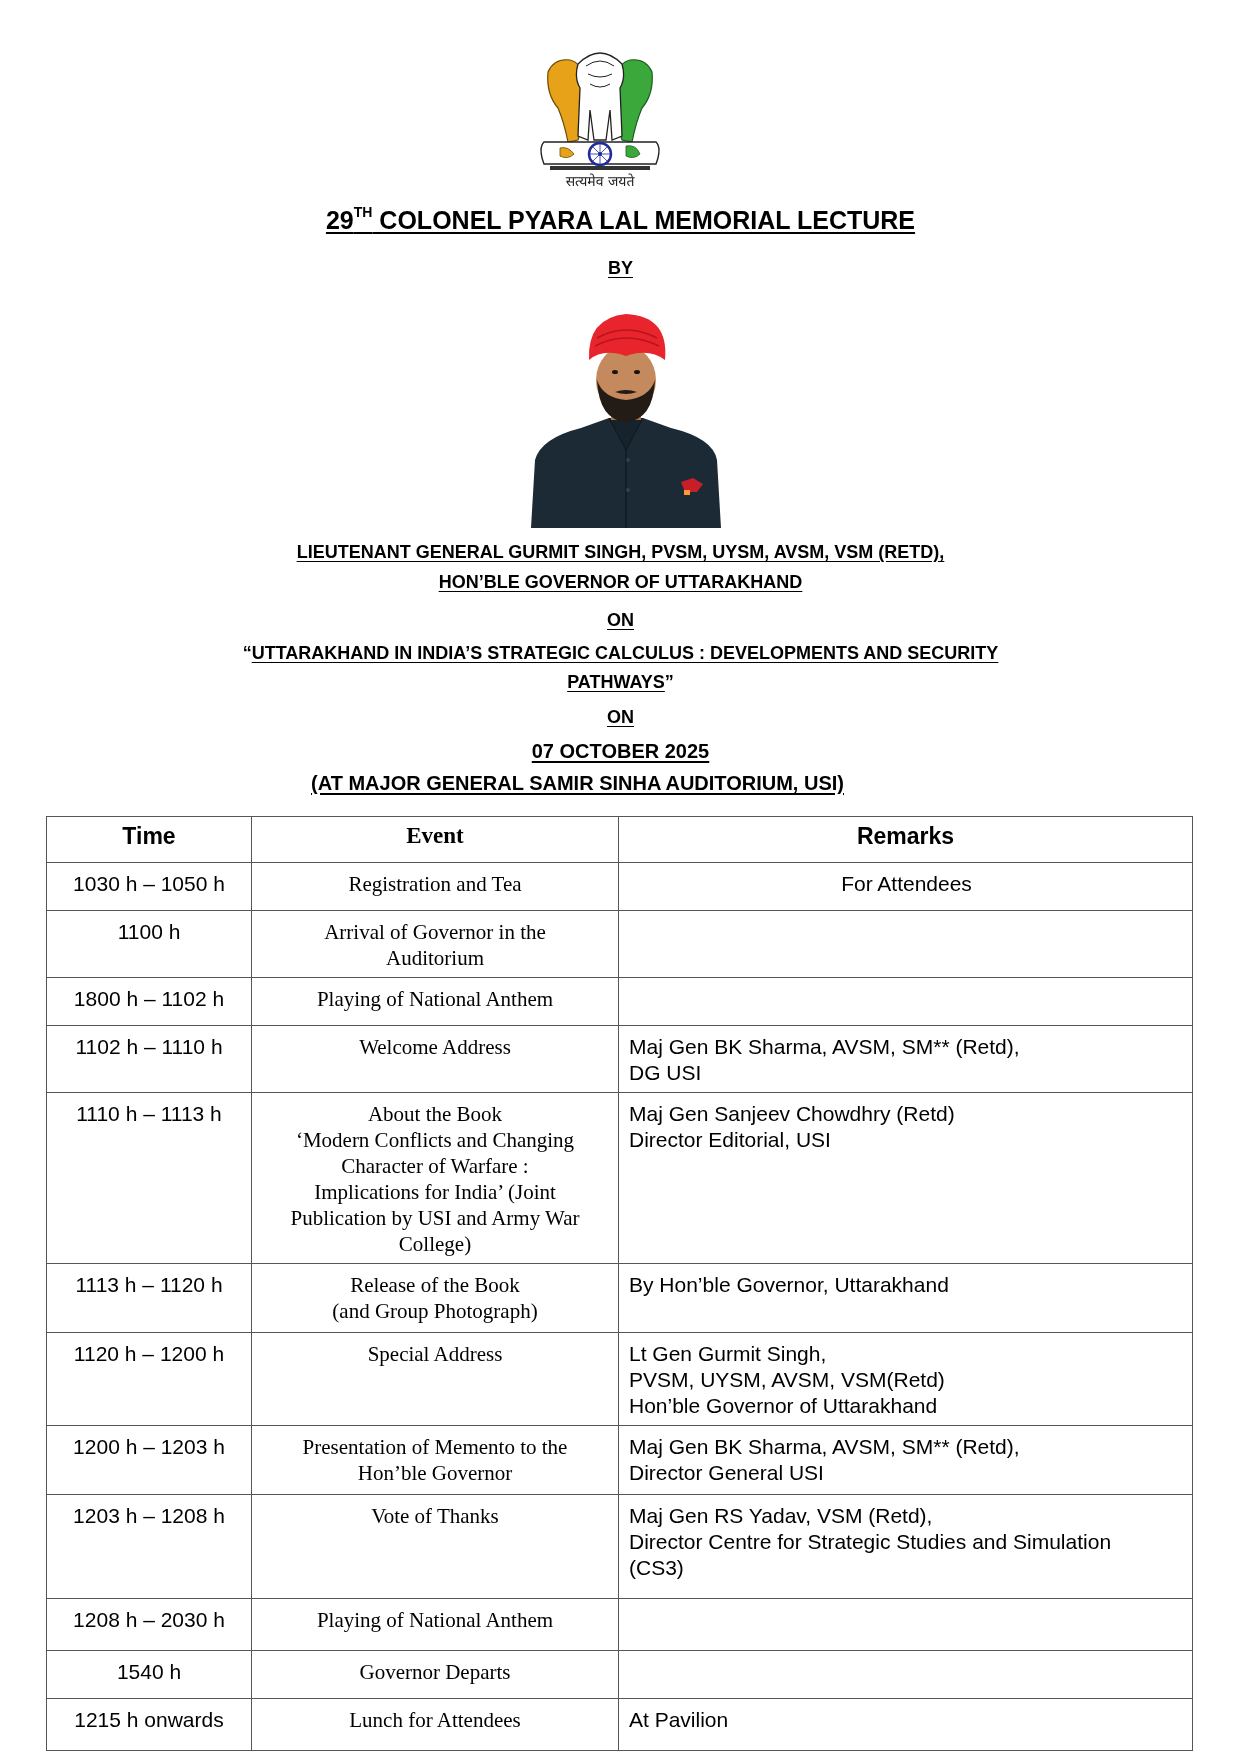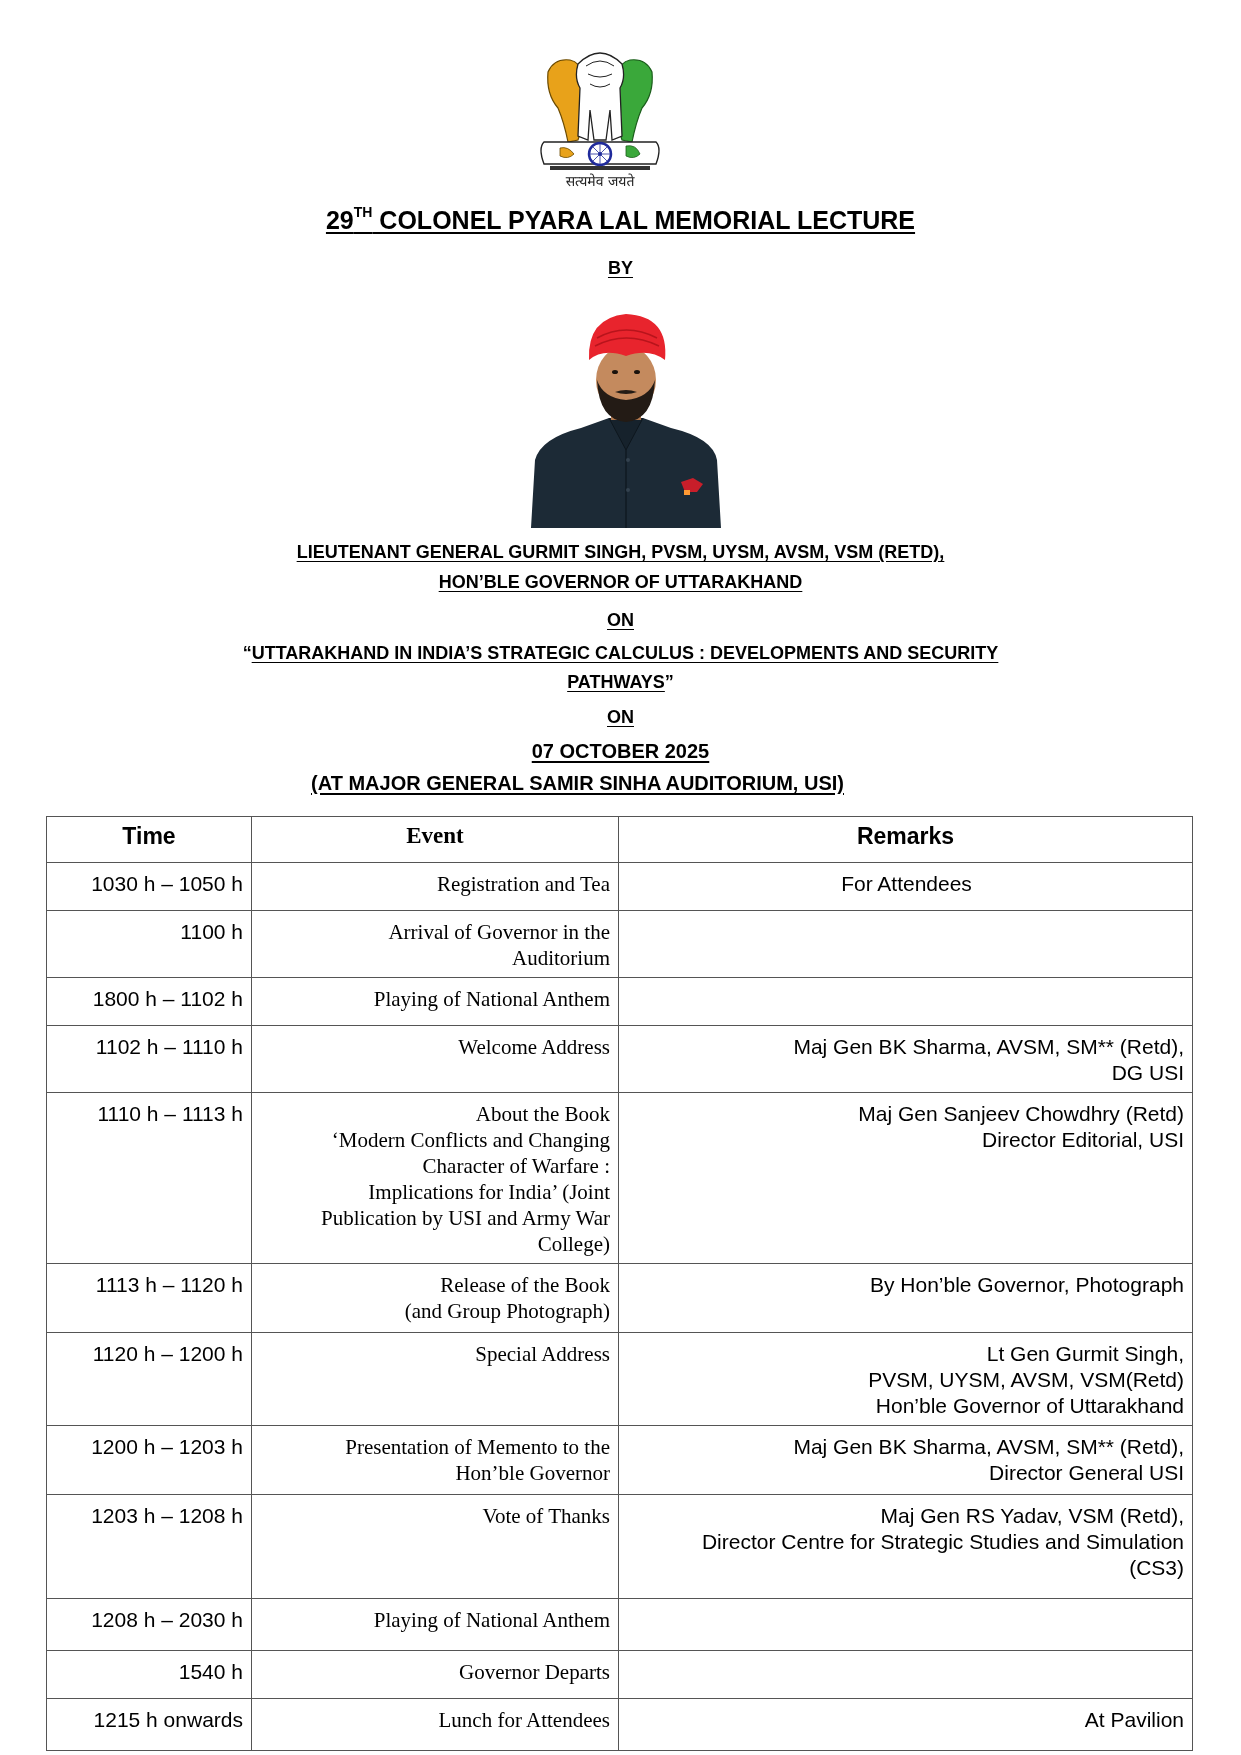--- a/index.html
+++ b/index.html
@@ -21,21 +21,21 @@
   .l7 { top: 740px; font-size: 20px; }
   .l8 { top: 772px; left: 0; width: 1155px; font-size: 20px; }
   table.schedule { position: absolute; left: 46px; top: 816px; width: 1147px; border-collapse: collapse;
                    font-size: 21px; line-height: 26px; }
   table.schedule td, table.schedule th { border: 1.5px solid #555; vertical-align: top; padding: 8px 8px 6px 8px; }
   table.schedule th { font-weight: bold; font-size: 23px; height: 33px; padding-top: 6px; }
   .c-time { width: 188px; text-align: center; }
   .c-event { width: 350px; text-align: center; font-family: Liberation Serif, serif; }
   .c-remarks { text-align: left; padding-left: 10px !important; }
   .c-remarks.center { text-align: center; }
-  .pre { white-space: pre-line; text-align: right; }
+  .pre { white-space: pre-line; }
 </style>
 </head>
 <body>
 
 <div class="emblem">
   <svg width="140" height="145" viewBox="0 0 140 145">
 
     <path d="M18 28 q6 -14 22 -12 q10 2 12 14 l2 30 q0 18 -6 36 l-10 2 q-4 -20 -10 -34 q-12 -14 -10 -36z" fill="#e8a21a" stroke="#6b4a00" stroke-width="1.2"></path>
 
     <path d="M122 28 q-6 -14 -22 -12 q-10 2 -12 14 l-2 30 q0 18 6 36 l10 2 q4 -20 10 -34 q12 -14 10 -36z" fill="#3aa83a" stroke="#1b5e1b" stroke-width="1.2"></path>
@@ -139,21 +139,21 @@
 Implications for India’ (Joint
 Publication by USI and Army War
 College)</td>
         <td class="c-remarks pre">Maj Gen Sanjeev Chowdhry (Retd)
 Director Editorial, USI</td>
       </tr>
       <tr style="height: 69px; margin-left: 32px;">
         <td class="c-time pre">1113 h – 1120  h</td>
         <td class="c-event pre">Release of the Book
 (and Group Photograph)</td>
-        <td class="c-remarks pre">By Hon’ble Governor, Photograph</td>
+        <td class="c-remarks pre">By Hon’ble Governor, Uttarakhand</td>
       </tr>
       <tr style="height: 81px;">
         <td class="c-time pre">1120 h – 1200 h</td>
         <td class="c-event pre">Special Address</td>
         <td class="c-remarks pre">Lt Gen Gurmit Singh,
 PVSM, UYSM, AVSM, VSM(Retd)
 Hon’ble Governor of  Uttarakhand</td>
       </tr>
       <tr style="height: 69px; padding-left: 30px;">
         <td class="c-time pre">1200 h – 1203 h</td>

